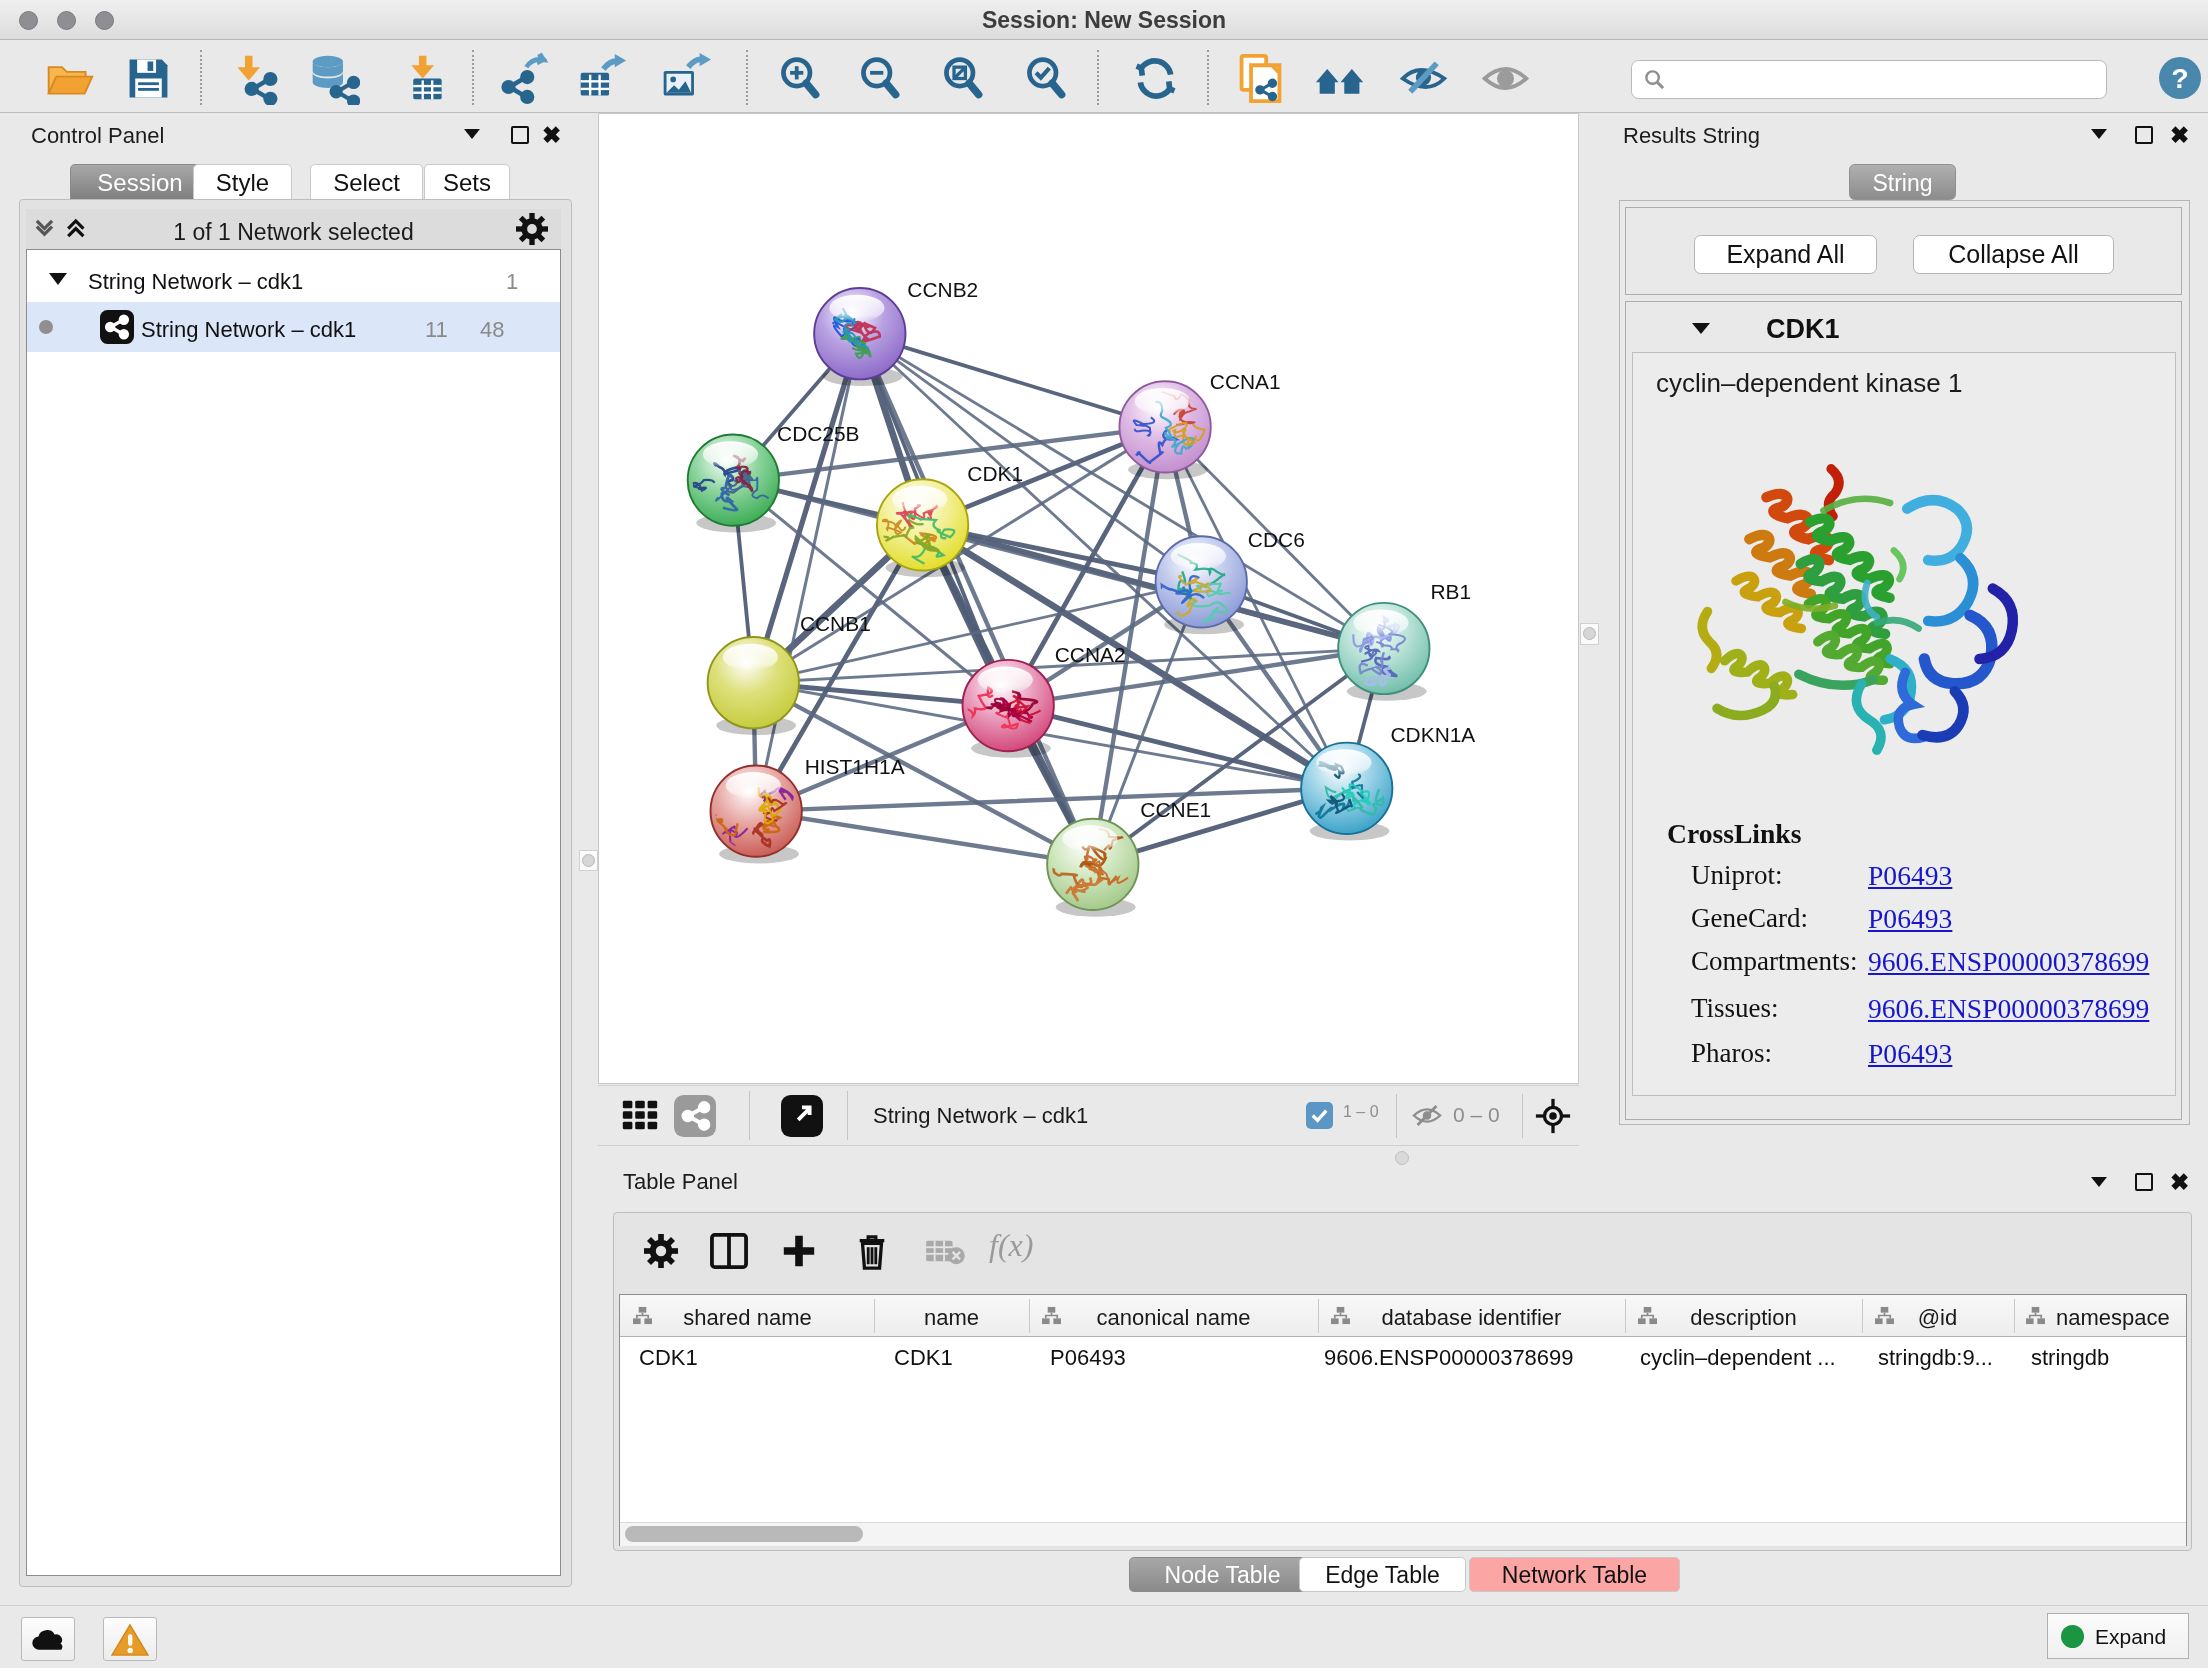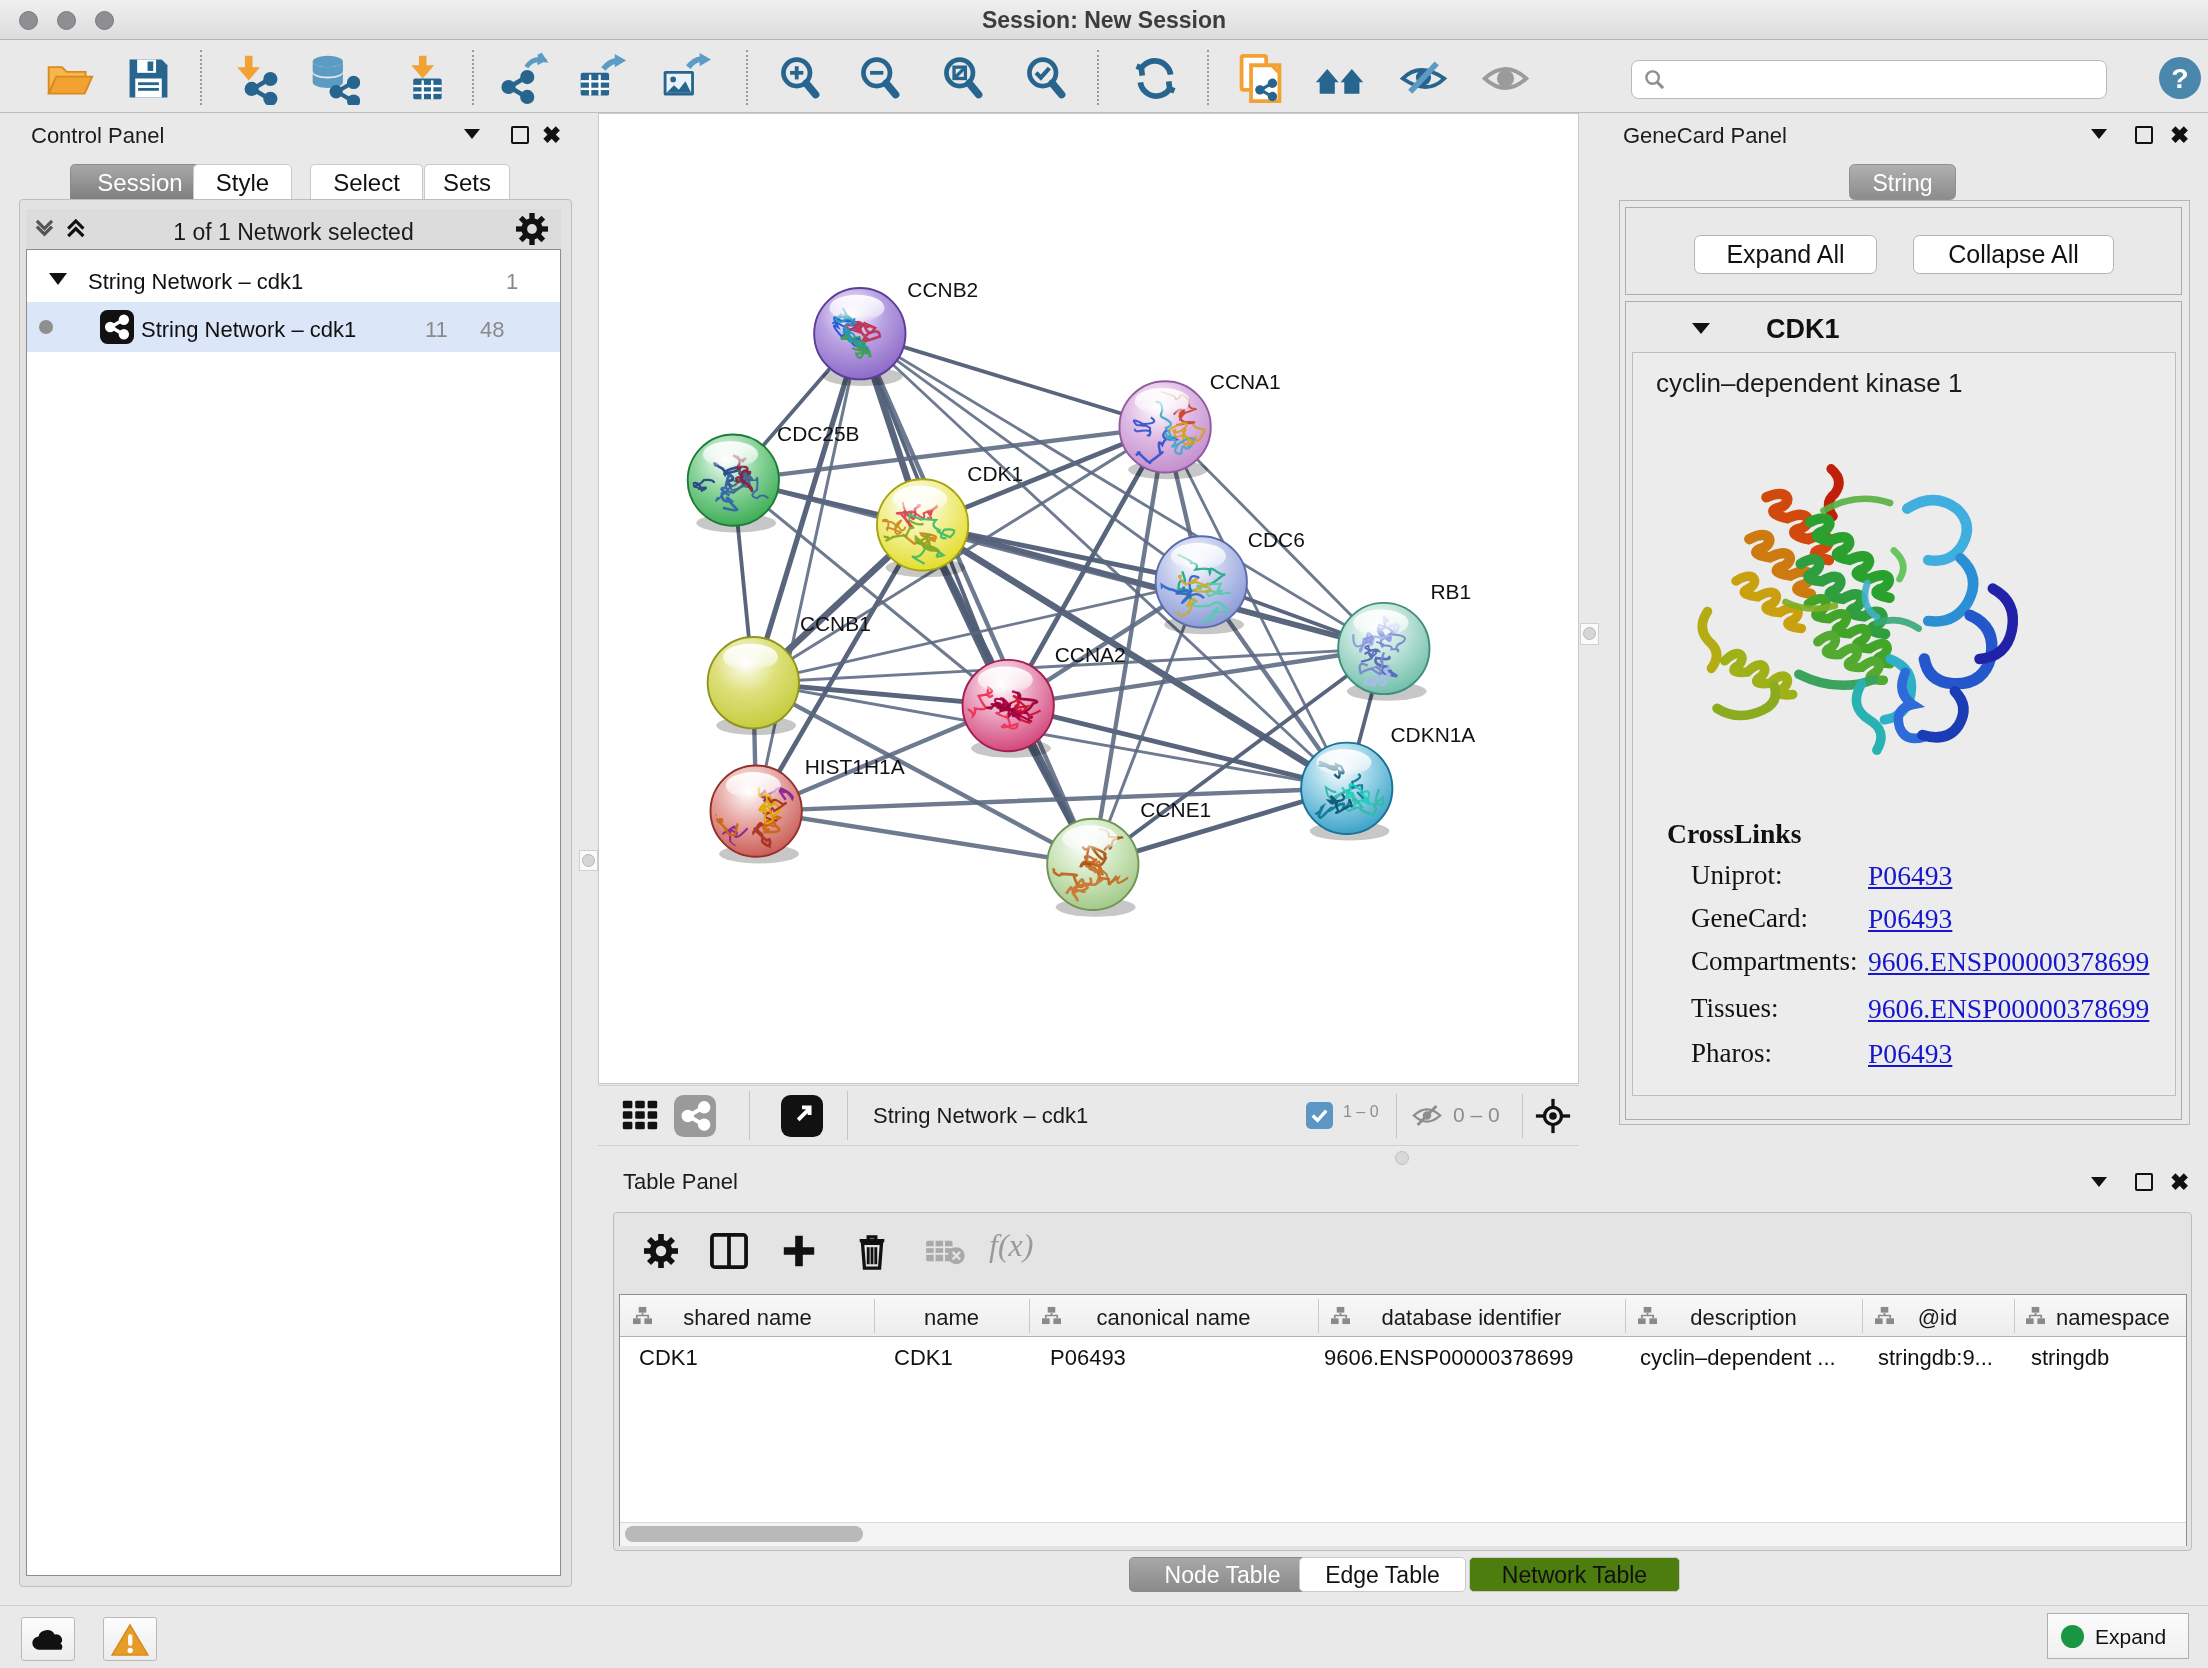--- a/index.html
+++ b/index.html
@@ -582,21 +582,21 @@
         <g stroke="#111" stroke-width="3.5" fill="none">
           <circle cx="20" cy="20" r="9"></circle>
           <line x1="20" y1="2" x2="20" y2="12"></line>
           <line x1="20" y1="28" x2="20" y2="38"></line>
           <line x1="2" y1="20" x2="12" y2="20"></line>
           <line x1="28" y1="20" x2="38" y2="20"></line>
         </g>
         <circle cx="20" cy="20" r="4" fill="#111"></circle>
       </svg></div>
 <div class="abs" style="left:1395px;top:1151px;width:14.3px;height:14.3px;border-radius:50%;background:#d9d9d9;border:1px solid #c0c0c0;"></div>
-    <div class="abs panel-title" style="left:1623px;top:123px;">GeneCard Panel</div>
+    <div class="abs panel-title" style="left:1623px;top:123px;">Results String</div>
 <div class="abs tri" style="left:2091px;top:129px;"></div>
 <div class="abs sqr" style="left:2135px;top:126px;"></div>
 <div class="abs xx" style="left:2170px;top:126px;">✖</div>
 <div class="abs" style="left:1849px;top:164px;width:107px;height:36px;background:linear-gradient(#b0b0b0,#8c8c8c);border:1px solid #909090;border-radius:5.7px;color:#fff;font-size:23px;text-align:center;line-height:36px;">String</div>
 <div class="abs" style="left:1619px;top:200px;width:571px;height:925px;background:#e9e9e9;border:1px solid #b5b5b5;"></div>
 <div class="abs" style="left:1625px;top:207px;width:557px;height:88px;background:#e9e9e9;border:1px solid #adadad;"></div>
 <div class="abs" style="left:1694px;top:235px;width:183px;height:39px;background:#fff;border:1px solid #b4b4b4;border-radius:6.7px;font-size:25px;color:#111;text-align:center;line-height:37px;">Expand All</div>
 <div class="abs" style="left:1913px;top:235px;width:201px;height:39px;background:#fff;border:1px solid #b4b4b4;border-radius:6.7px;font-size:25px;color:#111;text-align:center;line-height:37px;">Collapse All</div>
 <div class="abs" style="left:1625px;top:301px;width:557px;height:819px;background:#e9e9e9;border:1px solid #adadad;"></div>
 <div class="abs" style="left:1692px;top:323px;width:0;height:0;border-left:9.5px solid transparent;border-right:9.5px solid transparent;border-top:11.4px solid #111;"></div>
@@ -772,21 +772,21 @@
 <div class="abs" style="left:894px;top:1345px;font-size:22px;color:#111;">CDK1</div>
 <div class="abs" style="left:1050px;top:1345px;font-size:22px;color:#111;">P06493</div>
 <div class="abs" style="left:1324px;top:1345px;font-size:22px;color:#111;">9606.ENSP00000378699</div>
 <div class="abs" style="left:1640px;top:1345px;font-size:22px;color:#111;">cyclin–dependent ...</div>
 <div class="abs" style="left:1878px;top:1345px;font-size:22px;color:#111;">stringdb:9...</div>
 <div class="abs" style="left:2031px;top:1345px;font-size:22px;color:#111;">stringdb</div>
 <div class="abs" style="left:620px;top:1522px;width:1566px;height:24px;background:#f4f4f4;border-top:1px solid #d9d9d9;"></div>
 <div class="abs" style="left:625px;top:1526px;width:238px;height:16px;background:#b9b9b9;border-radius:8.6px;"></div>
 <div class="abs" style="left:1129px;top:1557px;width:187px;height:35px;background:linear-gradient(#a8a8a8,#8a8a8a);color:#fff;border:1px solid #8a8a8a;border-radius:4.8px;text-align:center;line-height:35px;font-size:23px;">Node Table</div>
 <div class="abs" style="left:1299px;top:1557px;width:167px;height:35px;background:#fff;color:#111;border:1px solid #c9c9c9;border-radius:4.8px;text-align:center;line-height:35px;font-size:23px;">Edge Table</div>
-<div class="abs" style="left:1469px;top:1557px;width:211px;height:35px;background:#4d7c0f;color:#111;border:1px solid #c9c9c9;border-radius:4.8px;text-align:center;line-height:35px;font-size:23px;">Network Table</div>
+<div class="abs" style="left:1469px;top:1557px;width:211px;height:35px;background:#fca5a5;color:#111;border:1px solid #c9c9c9;border-radius:4.8px;text-align:center;line-height:35px;font-size:23px;">Network Table</div>
     <div class="abs" style="left:0;top:1605px;width:2208px;height:64px;background:#e9e9e9;border-top:1px solid #cfcfcf;"></div>
 <div class="abs" style="left:21px;top:1617px;width:54px;height:44px;background:linear-gradient(#fdfdfd,#ececec);border:1px solid #b9b9b9;border-radius:2.9px;text-align:center;padding-top:6.7px;"><svg width="38" height="28.5" viewBox="0 0 40 30">
         <path d="M11 26 a7 7 0 0 1 -1 -14 a9 8 0 0 1 17 -2 a6 6 0 0 1 6 10 l1 0 a5 5 0 0 1 0 6 Z" fill="#111"></path>
       </svg></div>
 <div class="abs" style="left:103px;top:1617px;width:54px;height:44px;background:linear-gradient(#fdfdfd,#ececec);border:1px solid #b9b9b9;border-radius:2.9px;text-align:center;padding-top:4.8px;"><svg width="40" height="34" viewBox="0 0 42 36">
         <path d="M21 2 L40 34 H2 Z" fill="#e89c28" stroke="#d4881a" stroke-width="1.5"></path>
         <rect x="19" y="12" width="4.5" height="12" rx="2" fill="#fff"></rect>
         <circle cx="21.2" cy="29" r="2.8" fill="#fff"></circle>
       </svg></div>
 <div class="abs" style="left:2047px;top:1613px;width:142px;height:46px;background:linear-gradient(#fbfbfb,#f0f0f0);border:1.9px solid #b0b0b0;"></div>

